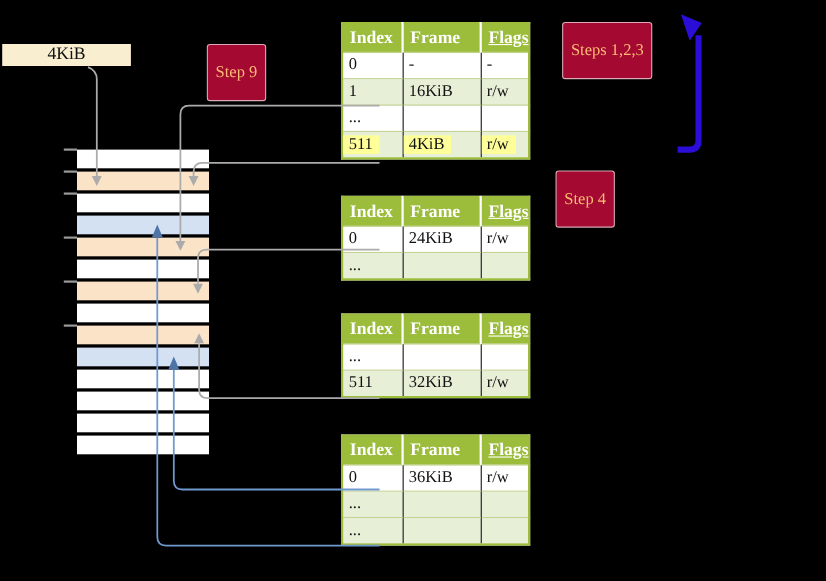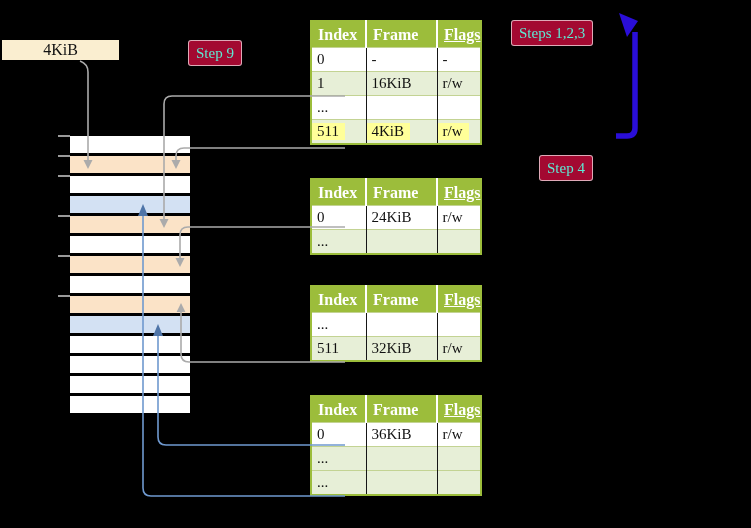--- a/index.html
+++ b/index.html
@@ -2,28 +2,28 @@
 <html style="--background: #000000; --table-header-green: #9cbd3b; --table-row-tint: #e7efd7; --highlight-yellow: #ffff99; --memory-orange: #fbe3c7; --memory-blue: #d3e1f3; --badge-red: #a30931; --badge-blue: #5a2be6; --label-cream: #faeed0; --connector-gray: #ababab; --connector-blue: #6f99cf; --connector-blue-head: #4f75a8; --big-arrow-blue: #2a0ed8;"><head>
 <meta charset="utf-8">
 <style>
   html,body{margin:0;padding:0;background:#000;}
   #canvas{position:relative;width:751px;height:528px;background:var(--background,#000);overflow:hidden;
           font-family:"Liberation Serif","DejaVu Serif",serif;}
   
   #label-4kib{position:absolute;left:2px;top:40px;width:117px;height:20px;
     background:var(--label-cream);color:#111;font-size:16px;line-height:20px;text-align:center;}
   
-  .badge{position:absolute;color:#5eead4;font-size:15px;line-height:18px;padding:3px 7px;
+  .badge{position:absolute;color:#fdba74;font-size:15px;line-height:18px;padding:16px 7px;
     border-radius:3px;border:1px solid rgba(255,255,255,.65);white-space:nowrap;}
   .badge.red{background:var(--badge-red);}
   .badge.blue{background:var(--badge-blue);}
   #badge-step0{left:188px;top:40px;}
   #badge-steps123{left:511px;top:20px;}
   #badge-steps1234{left:650px;top:20px;}
-  #badge-step4{left:539px;top:155px;}
+  #badge-step4{left:505px;top:155px;}
   
   #memory-column{position:absolute;left:70px;top:136px;width:120px;display:flex;flex-direction:column;gap:3px;}
   .mem-row{height:17px;}
   .mem-white{background:#ffffff;}
   .mem-orange{background:var(--memory-orange);}
   .mem-blue{background:var(--memory-blue);}
   .tick{position:absolute;left:58px;width:12px;height:2px;background:#9a9a9a;}
   
   .ptable{position:absolute;left:310px;border-radius:19px;}
   #ptable-0{top:20px;} #ptable-1{top:178px;} #ptable-2{top:285px;} #ptable-3{top:395px;}

